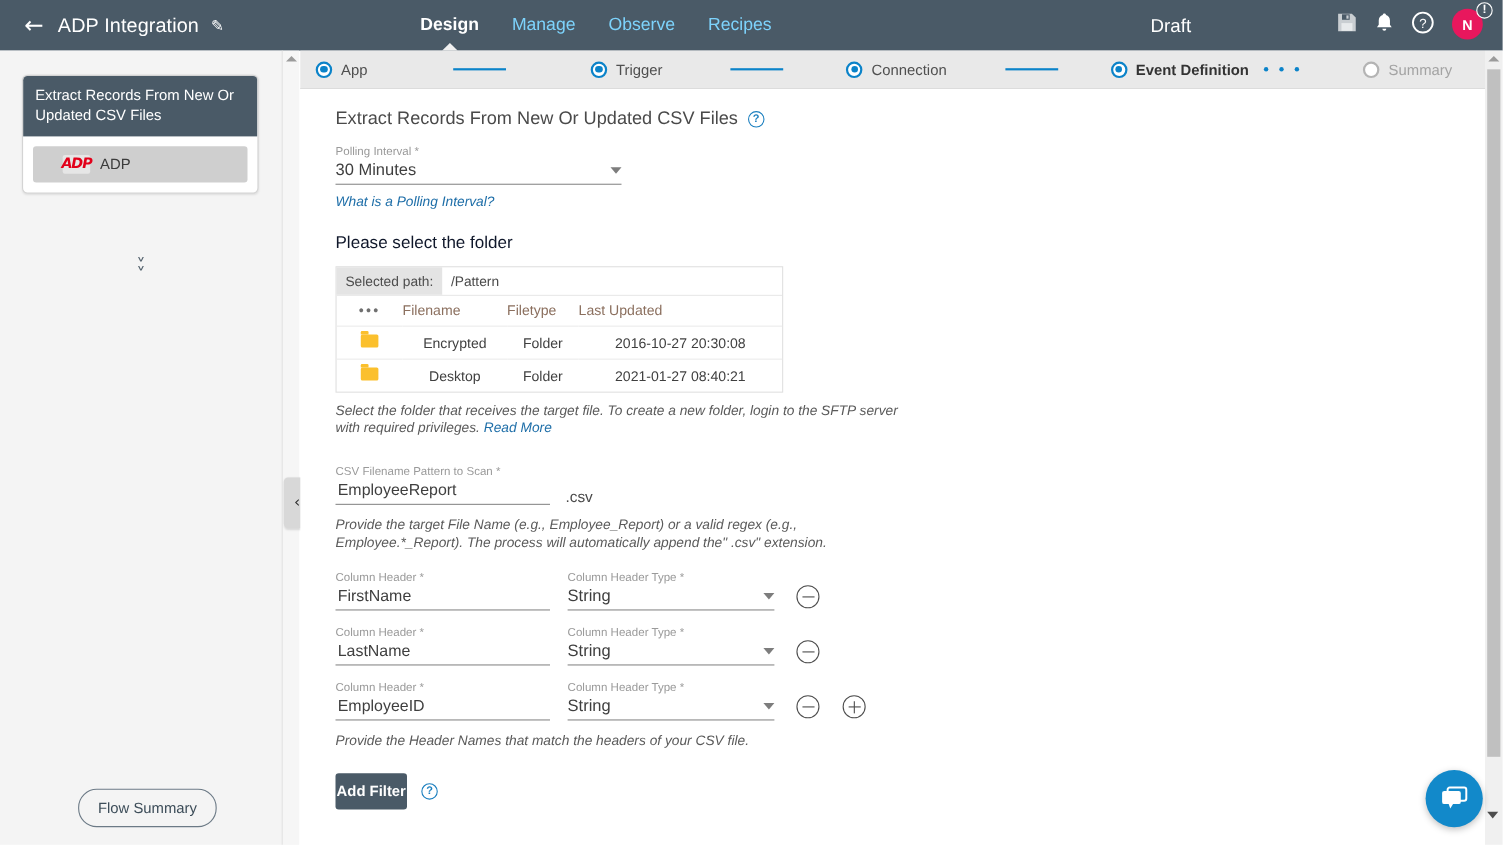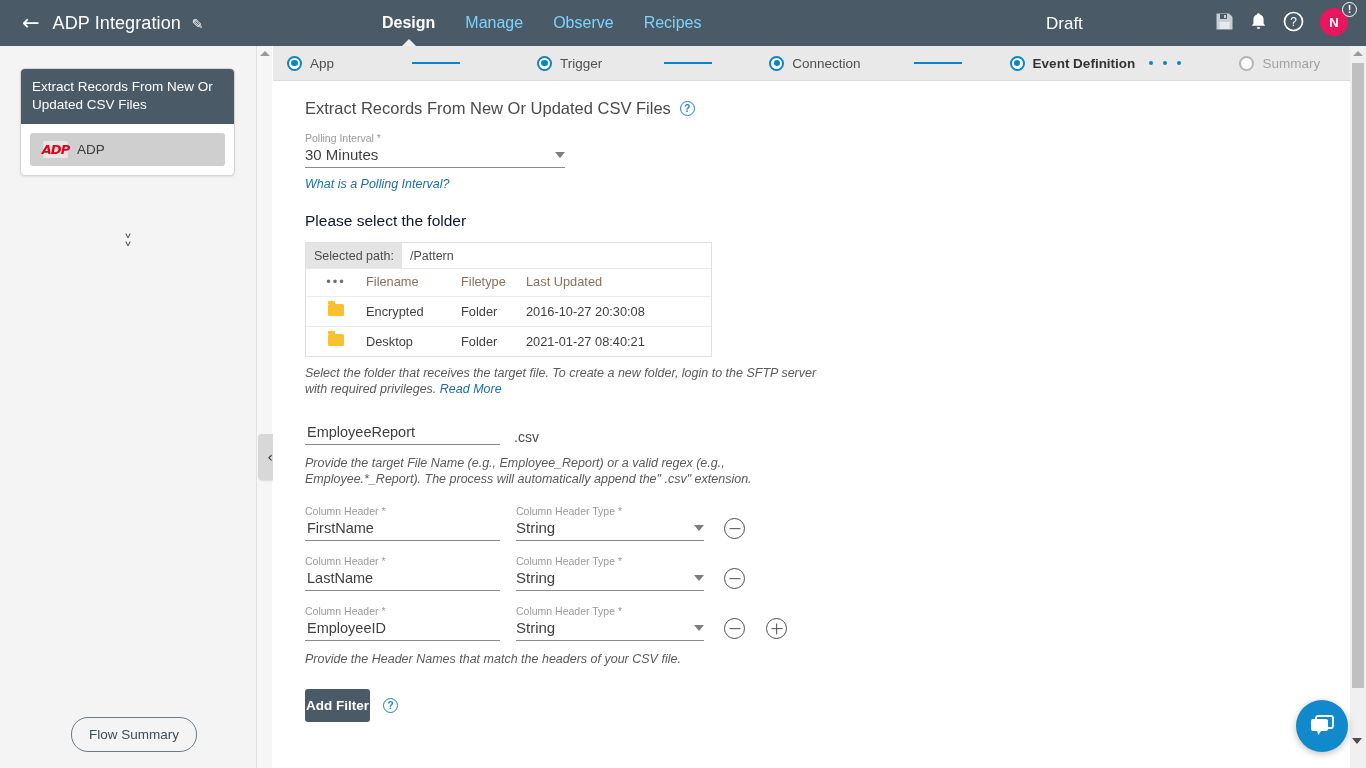--- a/index.html
+++ b/index.html
@@ -87,21 +87,21 @@
   }
   .flow-card-head {
     background: #4a5a67; color: #ffffff;
     padding: 9px 11px 10px 11px;
     font-size: 13.5px; line-height: 18px;
   }
   .flow-card-body { padding: 9px; }
   .app-chip {
     background: #cfcfcf; border-radius: 3px;
     height: 33px; display: flex; align-items: center;
-    padding-left: 13px; gap: 9px; cursor: pointer;
+    padding-left: 27px; gap: 9px; cursor: pointer;
   }
   .adp-logo {
     width: 25px; height: 17px; border-radius: 2px;
     background: #e6e6e6;
     display: flex; align-items: center; justify-content: center;
     color: #e2001a; font-size: 13px; font-weight: bold;
     font-style: italic; letter-spacing: -1px;
     font-family: "DejaVu Sans", sans-serif;
   }
   .app-chip-label { font-size: 13.5px; color: #3c3c3c; }
@@ -230,21 +230,21 @@
     flex: 1; display: flex; align-items: center; padding-left: 8px;
     font-size: 12.5px; color: #4a4a4a;
   }
   .ftable { width: 100%; border-collapse: collapse; }
   .ftable th {
     text-align: left; font-size: 12.8px; font-weight: normal;
     color: #8b6f5e; padding: 5px 0 7px 0; border-bottom: 1px solid #ececec;
   }
   .ftable td {
     font-size: 12.8px; color: #3f3f3f;
-    padding: 7px 0; border-bottom: 1px solid #ececec;
+    padding: 7px 0; border-bottom: 1px solid #ececec; text-align: center;
   }
   .ftable tr:last-child td { border-bottom: none; }
   .col-ic  { width: 60px; text-align: center !important; }
   .col-nm  { width: 95px; }
   .col-tp  { width: 65px; }
   .dots-h { color: #707070; letter-spacing: 2px; font-size: 13px; }
   .folder-ic {
     display: inline-block; width: 16px; height: 12px;
     background: #fbc02d; border-radius: 1.5px; position: relative;
   }
@@ -475,20 +475,21 @@
         </tbody>
       </table>
     </div>
 
     <div class="hint mt8">
       <span>Select the folder that receives the target file. To create a new folder, login to the SFTP server with required privileges.</span>
       <a class="link-italic">Read More</a>
     </div>
 
     <div class="mt26">
+      <div class="field-label">CSV Filename Pattern to Scan *</div>
       <div style="display:flex; align-items:flex-end; gap:14px;">
         <div class="text-line">
           <input type="text" value="EmployeeReport" style="">
         </div>
         <span class="csv-ext">.csv</span>
       </div>
     </div>
     <div class="hint mt10">Provide the target File Name (e.g., Employee_Report) or a valid regex (e.g., Employee.*_Report). The process will automatically append the" .csv" extension.</div>
 
     <div class="mt18 row-fields">

